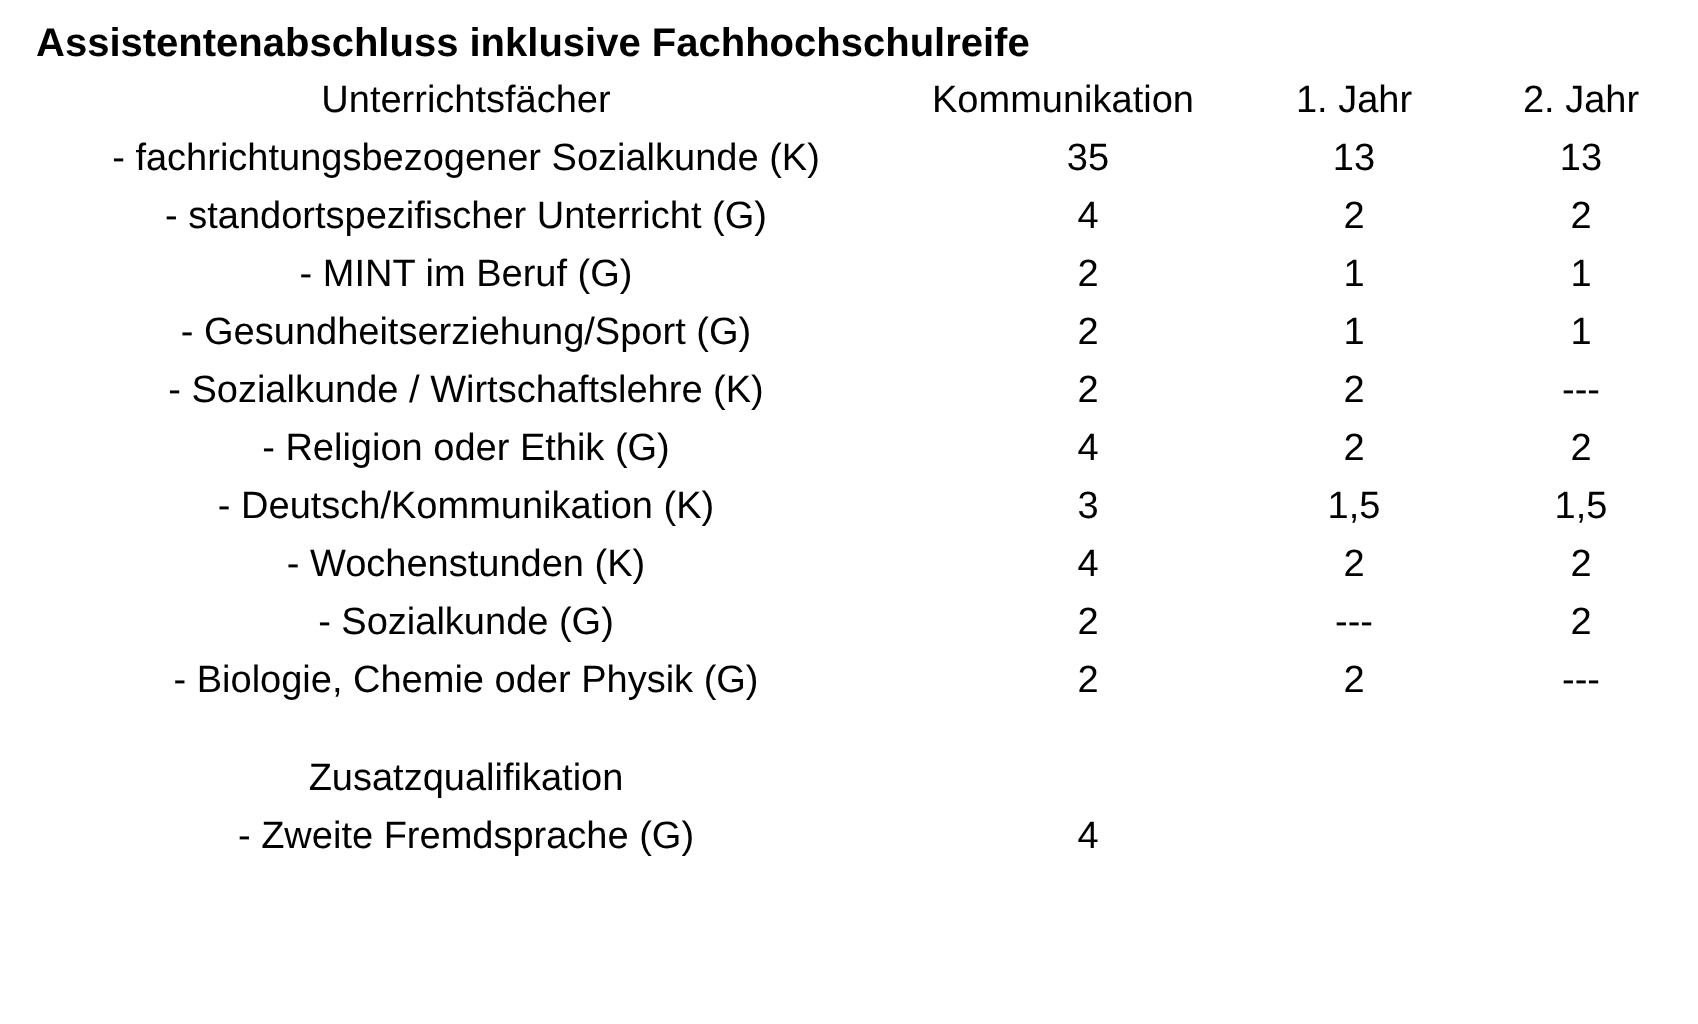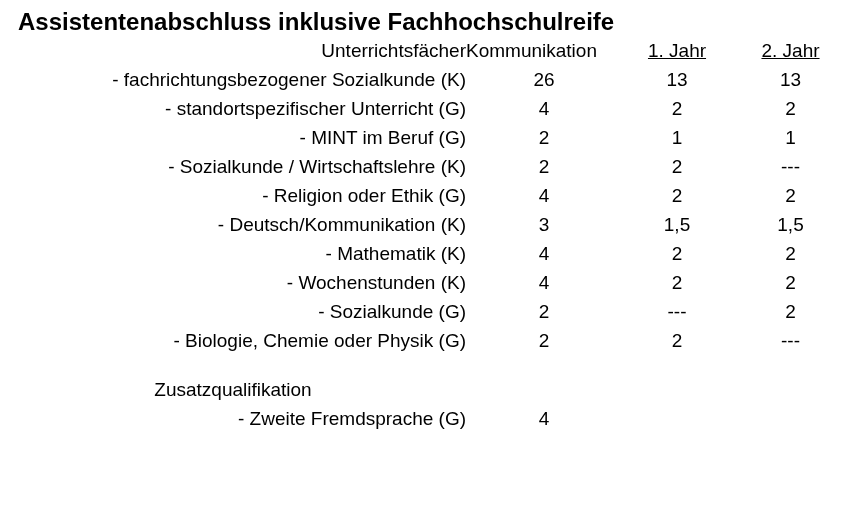--- a/index.html
+++ b/index.html
@@ -15,21 +15,21 @@
     overflow: hidden;
   }
   .page {
     position: relative;
     width: 849px;
     height: 512px;
     box-sizing: border-box;
     padding: 8px 0 0 0;
   }
   .doc-title {
-    font-size: 24px;
+    font-size: 20px;
     font-weight: bold;
     line-height: 28px;
     padding-left: 18px;
     white-space: nowrap;
   }
   table.curriculum {
     border-collapse: collapse;
     width: 100%;
     table-layout: fixed;
   }
@@ -40,33 +40,32 @@
 
   table.curriculum td, table.curriculum th {
     font-size: 19px;
     line-height: 29px;
     font-weight: normal;
     padding: 0;
     vertical-align: top;
     white-space: nowrap;
   }
   .subject {
-    text-align: right;
+    text-align: center;
     padding-left: 18px;
   }
   .num {
     text-align: center;
   }
   .head-hours {
     text-align: left;
     padding-left: 8px;
   }
   .head-year {
     text-align: center;
-    text-decoration: underline;
   }
   .section-head {
     font-size: 19px;
     font-weight: bold;
     line-height: 29px;
     padding-left: 22px;
     text-align: center;
     white-space: nowrap;
   }
   .spacer-row td {
@@ -95,32 +94,38 @@
       <tr>
         <th class="subject">Unterrichtsfächer</th>
         <th class="head-hours">Kommunikation</th>
         <th class="head-year">1. Jahr</th>
         <th class="head-year">2. Jahr</th>
       </tr>
     </thead>
     <tbody>
       <tr>
         <td class="subject">- fachrichtungsbezogener Sozialkunde (K)</td>
-        <td class="num">26</td>
+        <td class="num">35</td>
         <td class="num">13</td>
         <td class="num">13</td>
       </tr>
       <tr>
         <td class="subject">- standortspezifischer Unterricht (G)</td>
         <td class="num">4</td>
         <td class="num">2</td>
         <td class="num">2</td>
       </tr>
       <tr>
         <td class="subject">- MINT im Beruf (G)</td>
+        <td class="num">2</td>
+        <td class="num">1</td>
+        <td class="num">1</td>
+      </tr>
+      <tr>
+        <td class="subject">- Gesundheitserziehung/Sport (G)</td>
         <td class="num">2</td>
         <td class="num">1</td>
         <td class="num">1</td>
       </tr>
       <tr>
         <td class="subject">- Sozialkunde / Wirtschaftslehre (K)</td>
         <td class="num">2</td>
         <td class="num">2</td>
         <td class="num">---</td>
       </tr>
@@ -128,26 +133,20 @@
         <td class="subject">- Religion oder Ethik (G)</td>
         <td class="num">4</td>
         <td class="num">2</td>
         <td class="num">2</td>
       </tr>
       <tr>
         <td class="subject">- Deutsch/Kommunikation (K)</td>
         <td class="num">3</td>
         <td class="num">1,5</td>
         <td class="num">1,5</td>
-      </tr>
-      <tr>
-        <td class="subject">- Mathematik (K)</td>
-        <td class="num">4</td>
-        <td class="num">2</td>
-        <td class="num">2</td>
       </tr>
       <tr>
         <td class="subject">- Wochenstunden (K)</td>
         <td class="num">4</td>
         <td class="num">2</td>
         <td class="num">2</td>
       </tr>
       <tr>
         <td class="subject">- Sozialkunde (G)</td>
         <td class="num">2</td>

